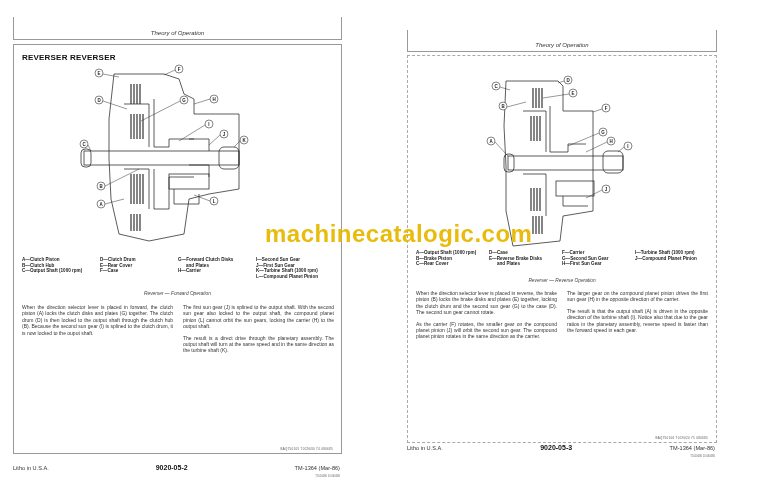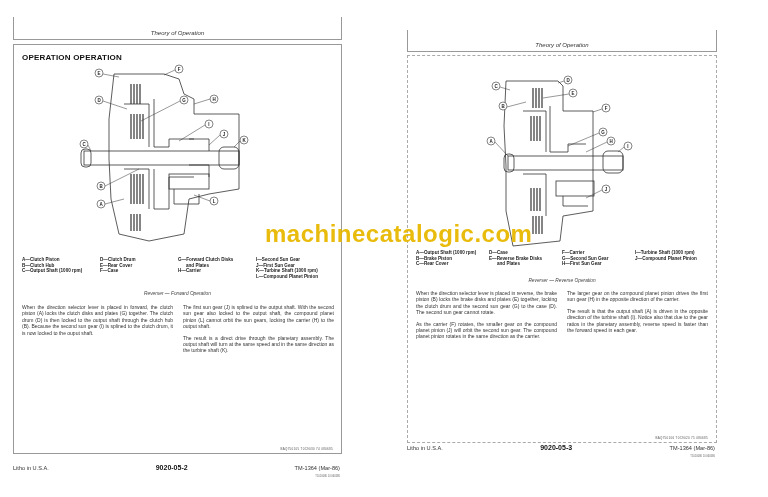--- a/index.html
+++ b/index.html
@@ -61,21 +61,21 @@
   }
 </style>
 </head>
 <body>
 
 <div class="page left">
   <div class="header-box">
     <div class="header-title">Theory of Operation</div>
   </div>
   <div class="content-box">
-    <div class="section-title">OPERATION OPERATION</div>
+    <div class="section-title">REVERSER REVERSER</div>
 
     <svg class="diagram" viewBox="0 0 200 190" fill="none" stroke="#333" stroke-width="0.8">
 
       <path d="M45 15 L95 15 L110 20 L115 35 L125 40 L125 55 L170 55 L170 130 L140 135 L120 140 L115 175 L80 182 L50 175 L42 140 L40 100 L40 60 L45 15 Z"></path>
 
       <rect x="15" y="92" width="155" height="14"></rect>
       <rect x="150" y="88" width="20" height="22" rx="5"></rect>
       <rect x="12" y="90" width="10" height="18" rx="4"></rect>
 
       <g stroke-width="1.2">

